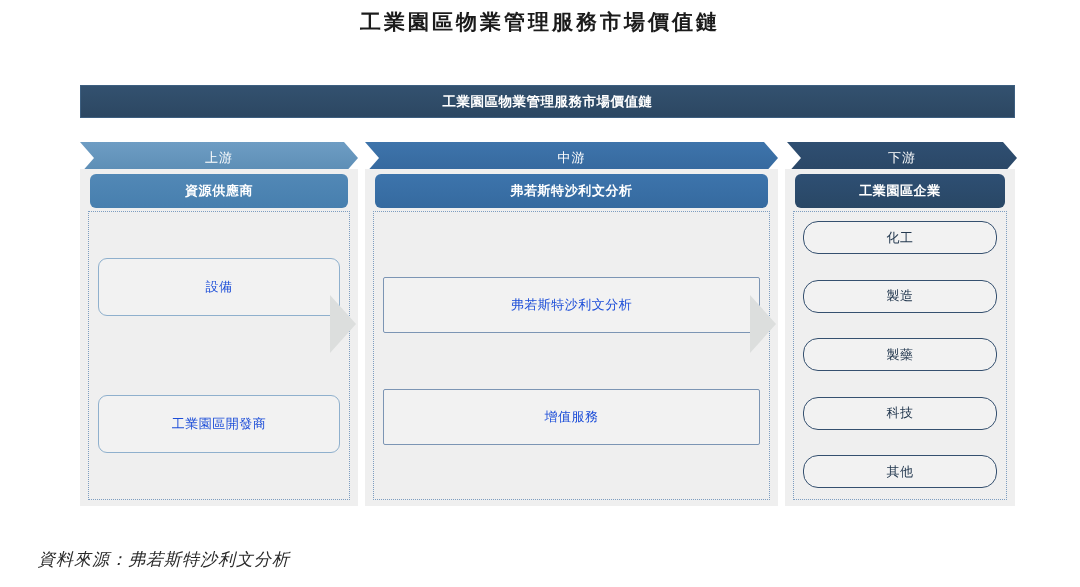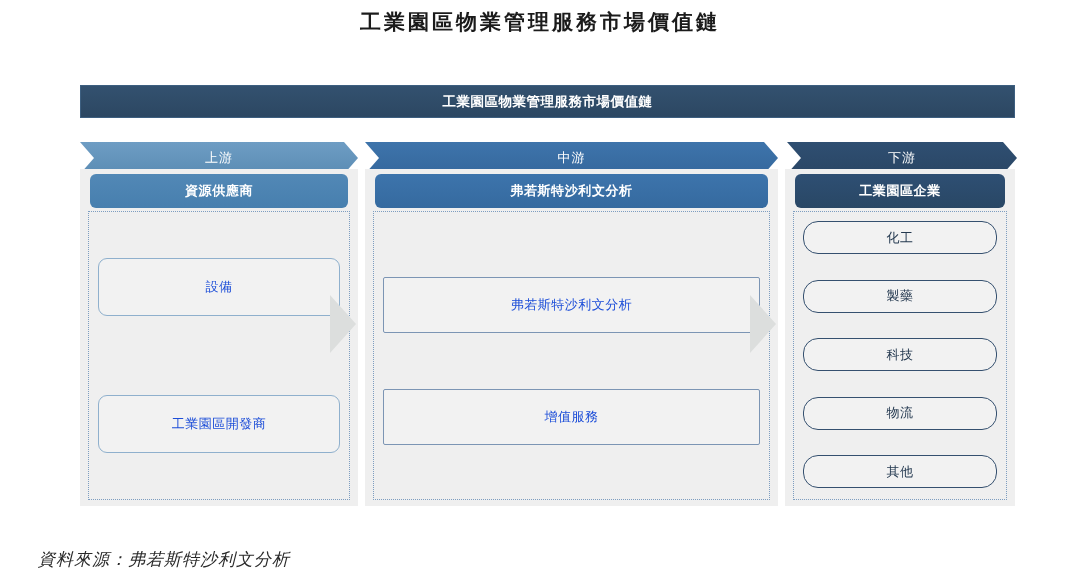--- a/index.html
+++ b/index.html
@@ -273,27 +273,27 @@
   <div class="column col-down">
     <div class="col-inner"></div>
     <div class="col-header hdr-down">
       <span>工業園區企業</span>
     </div>
     <div class="items items-down">
       <div class="item item-down">
         <span>化工</span>
       </div>
       <div class="item item-down">
+        <span>製造</span>
+      </div>
+      <div class="item item-down">
         <span>製藥</span>
       </div>
       <div class="item item-down">
         <span>科技</span>
-      </div>
-      <div class="item item-down">
-        <span>物流</span>
       </div>
       <div class="item item-down">
         <span>其他</span>
       </div>
     </div>
   </div>
 
   <div class="connector conn-1"></div>
   <div class="connector conn-2"></div>
 

